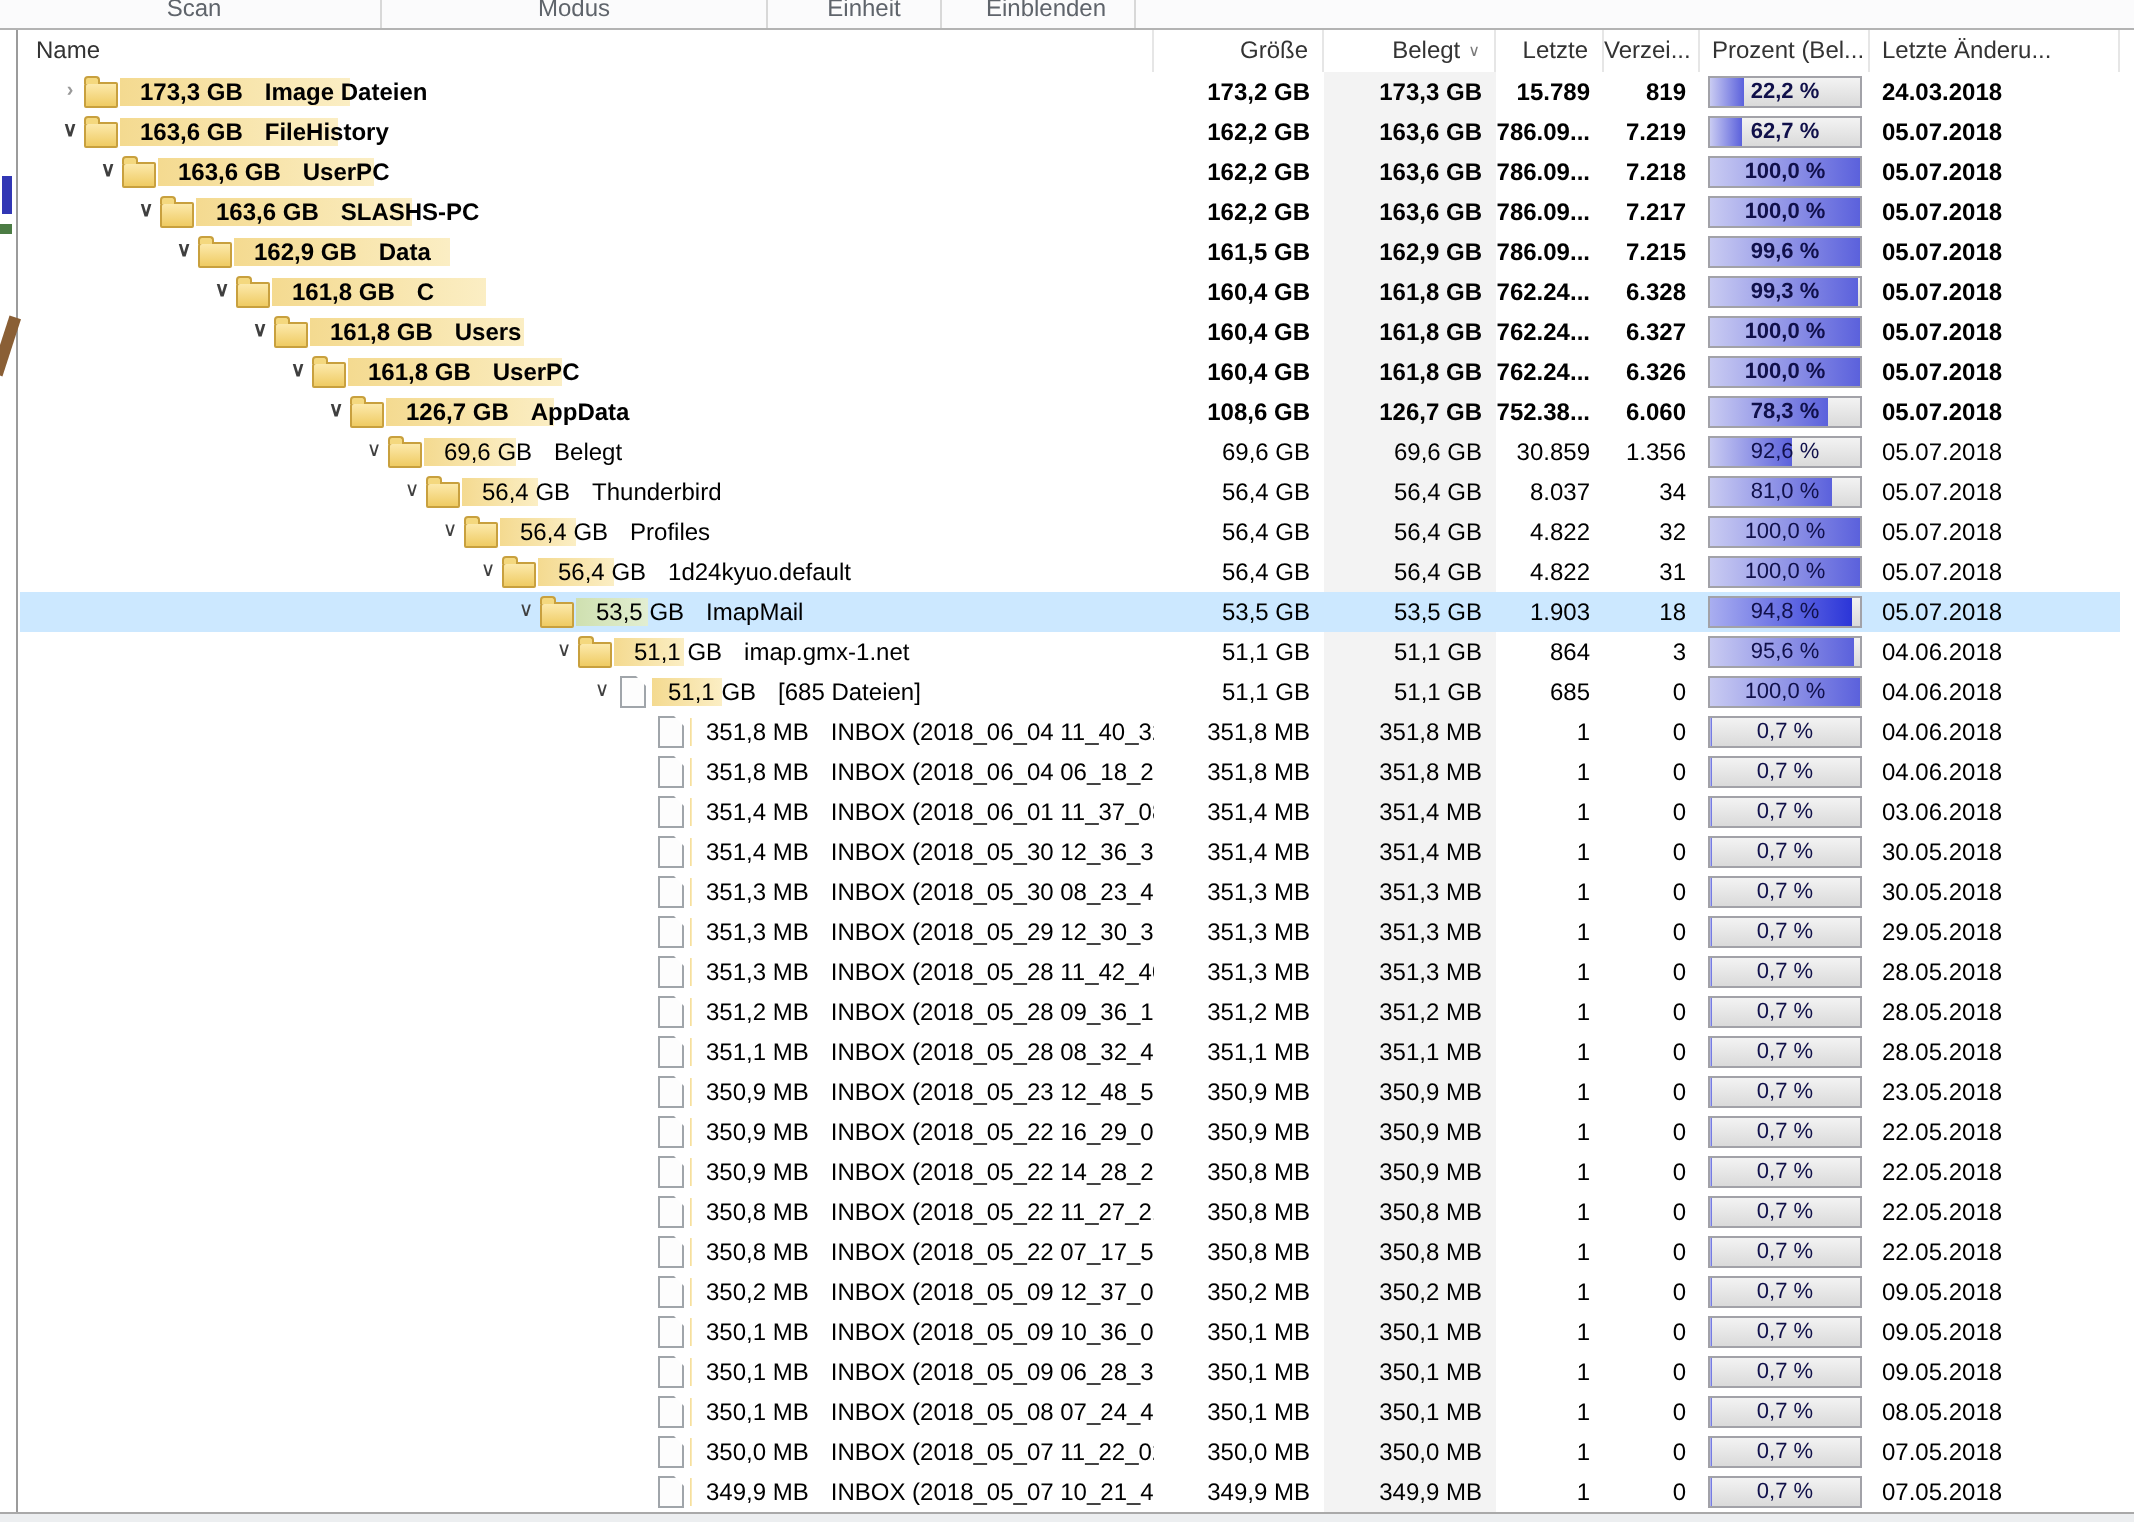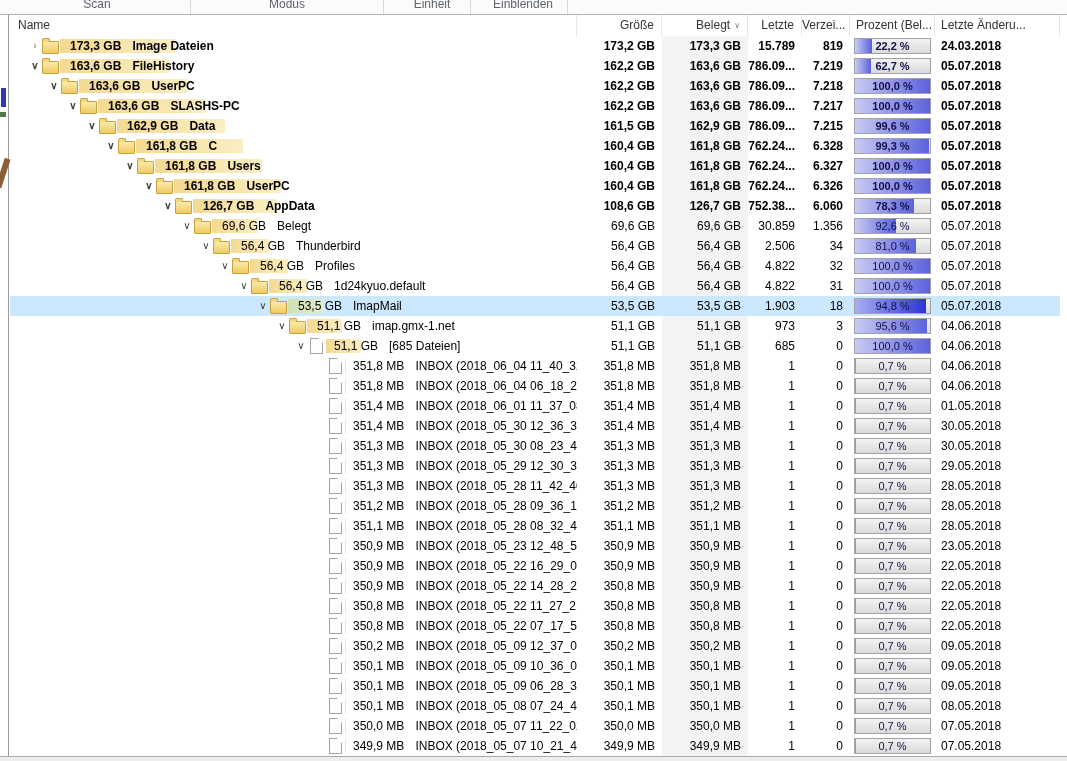--- a/index.html
+++ b/index.html
@@ -297,21 +297,21 @@
       </div>
       <div class="row">
         <div class="c-name" style="padding-left: 189px;">
           <span class="chev">∨</span>
           <span class="icon-folder"></span>
           <div class="tree-bar" style="left: 221px; width: 38px;"></div>
           <span class="t-label"><span class="t-size">56,4 GB</span><span class="t-name">Thunderbird</span></span>
         </div>
         <div class="c-num">56,4 GB</div>
         <div class="c-num c-belegt">56,4 GB</div>
-        <div class="c-num">2.506</div>
+        <div class="c-num">8.037</div>
         <div class="c-num">34</div>
         <div class="c-pct">
           <div class="pct-track">
             <div class="pct-fill" style="width: 81%;"></div>
             <div class="pct-text">81,0 %</div>
           </div>
         </div>
         <div class="c-date">05.07.2018</div>
       </div>
       <div class="row">
@@ -373,21 +373,21 @@
       </div>
       <div class="row">
         <div class="c-name" style="padding-left: 265px;">
           <span class="chev">∨</span>
           <span class="icon-folder"></span>
           <div class="tree-bar" style="left: 297px; width: 35px;"></div>
           <span class="t-label"><span class="t-size">51,1 GB</span><span class="t-name">imap.gmx-1.net</span></span>
         </div>
         <div class="c-num">51,1 GB</div>
         <div class="c-num c-belegt">51,1 GB</div>
-        <div class="c-num">973</div>
+        <div class="c-num">864</div>
         <div class="c-num">3</div>
         <div class="c-pct">
           <div class="pct-track">
             <div class="pct-fill" style="width: 95.6%;"></div>
             <div class="pct-text">95,6 %</div>
           </div>
         </div>
         <div class="c-date">04.06.2018</div>
       </div>
       <div class="row">
@@ -457,21 +457,21 @@
         <div class="c-num">351,4 MB</div>
         <div class="c-num c-belegt">351,4 MB</div>
         <div class="c-num">1</div>
         <div class="c-num">0</div>
         <div class="c-pct">
           <div class="pct-track">
             <div class="pct-fill" style="width: 0.7%;"></div>
             <div class="pct-text">0,7 %</div>
           </div>
         </div>
-        <div class="c-date">01.05.2018</div>
+        <div class="c-date">03.06.2018</div>
       </div>
       <div class="row">
         <div class="c-name" style="padding-left: 303px;">
           <span class="chev"></span>
           <span class="icon-file"></span>
           <div class="tree-bar" style="left: 335px; width: 1px;"></div>
           <span class="t-label"><span class="t-size">351,4 MB</span><span class="t-name">INBOX (2018_05_30 12_36_31 UTC)</span></span>
         </div>
         <div class="c-num">351,4 MB</div>
         <div class="c-num c-belegt">351,4 MB</div>

